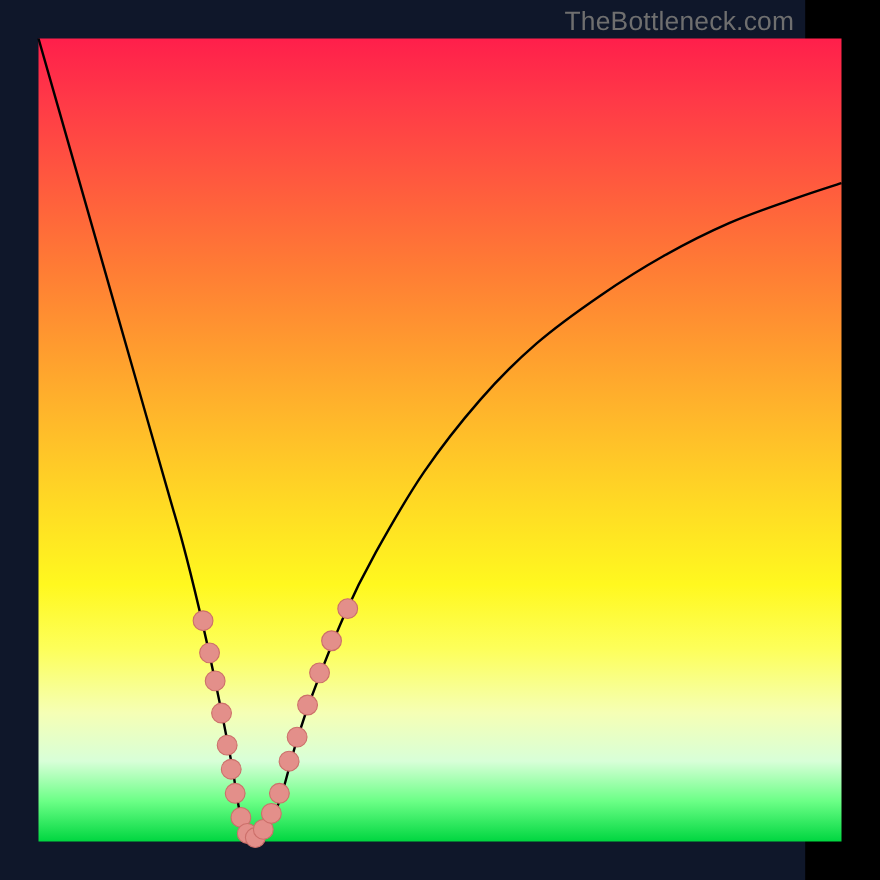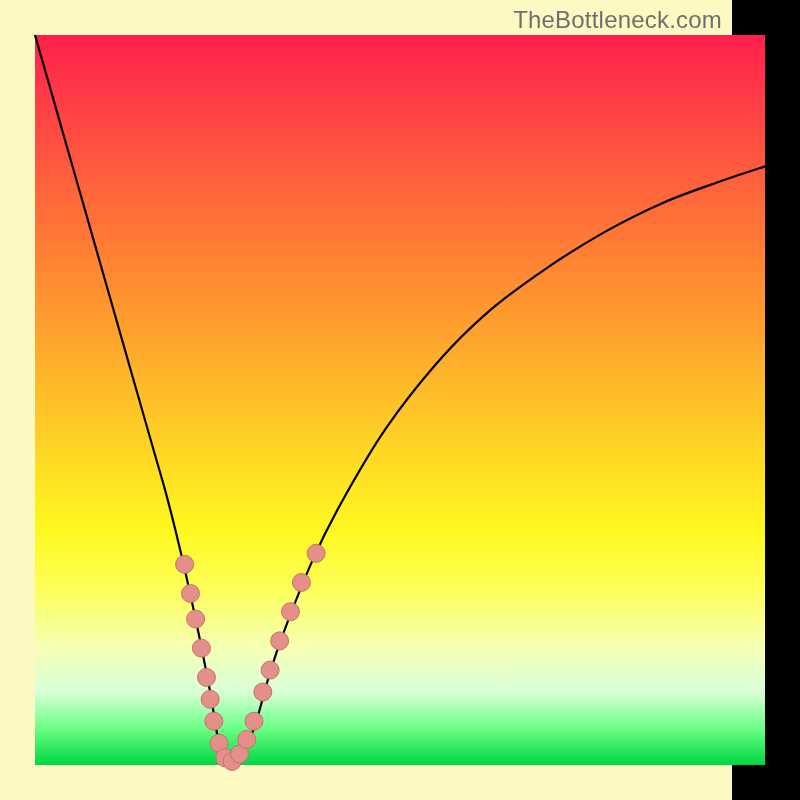--- a/index.html
+++ b/index.html
@@ -8,21 +8,21 @@
     width: 800px;
     height: 800px;
     overflow: hidden;
     background: #000;
     font-family: Arial, Helvetica, sans-serif;
   }
   .frame {
     position: relative;
     width: 732px;
     height: 800px;
-    background: #fef9c3;
+    background: #0f172a;
   }
   .plot-area {
     position: absolute;
     left: 35px;
     top: 35px;
     width: 730px;
     height: 730px;
     background: linear-gradient(
       to bottom,
       #ff1f4b 0%,

